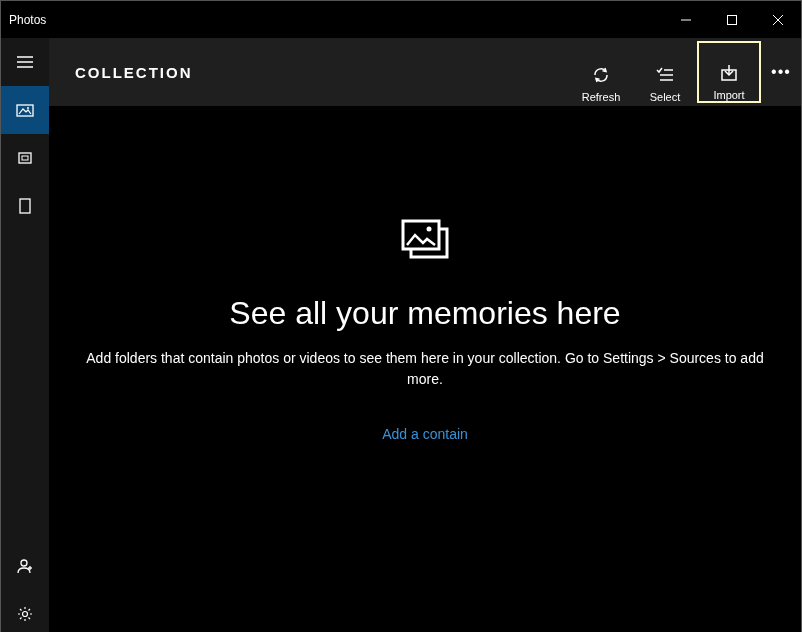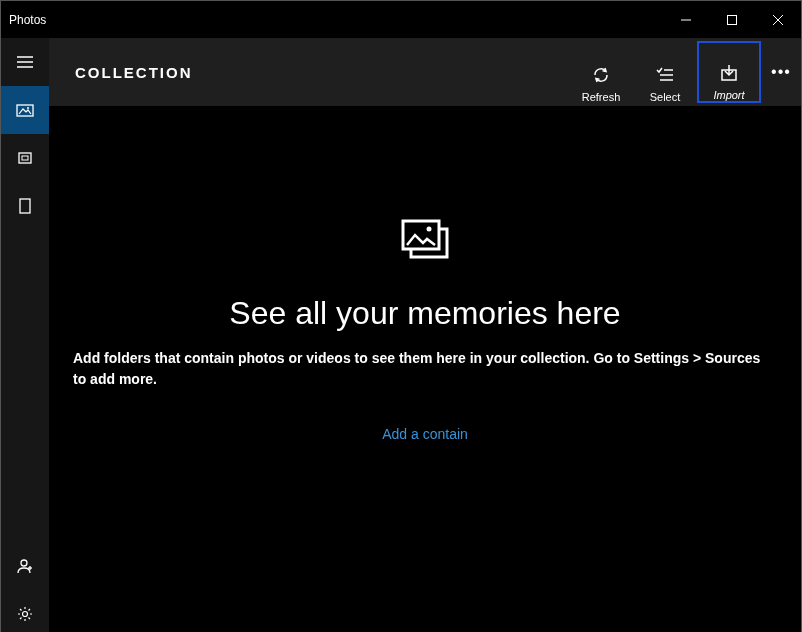--- a/index.html
+++ b/index.html
@@ -82,22 +82,21 @@
       display: flex;
       flex-direction: column;
       align-items: center;
       justify-content: flex-end;
       width: 64px;
       height: 62px;
       color: #fff;
       font-size: 11px;
     }
     .header-action.highlighted {
-      border: 2px solid #1d4ed8;
-      font-style: italic;
+      border: 2px solid #fef9c3;
     }
     .header-action svg { width: 20px; height: 20px; margin-bottom: 6px; }
     .header-action-label { font-size: 11px; }
     .header-more {
       width: 40px;
       height: 62px;
       display: flex;
       align-items: center;
       justify-content: center;
       font-size: 16px;
@@ -122,24 +121,23 @@
     .empty-icon svg { width: 52px; height: 52px; }
     .empty-heading {
       font-size: 32px;
       font-weight: 300;
       margin-bottom: 16px;
     }
     .empty-desc {
       font-size: 14px;
       line-height: 1.5;
       padding: 0 24px;
-      text-align: left;
+      text-align: center;
       width: 100%;
       color: #fff;
-      font-weight: bold;
     }
     .add-folder {
       margin-top: 36px;
       color: #3a92d6;
       font-size: 14px;
     }
   </style>
 </head>
 <body>
 

